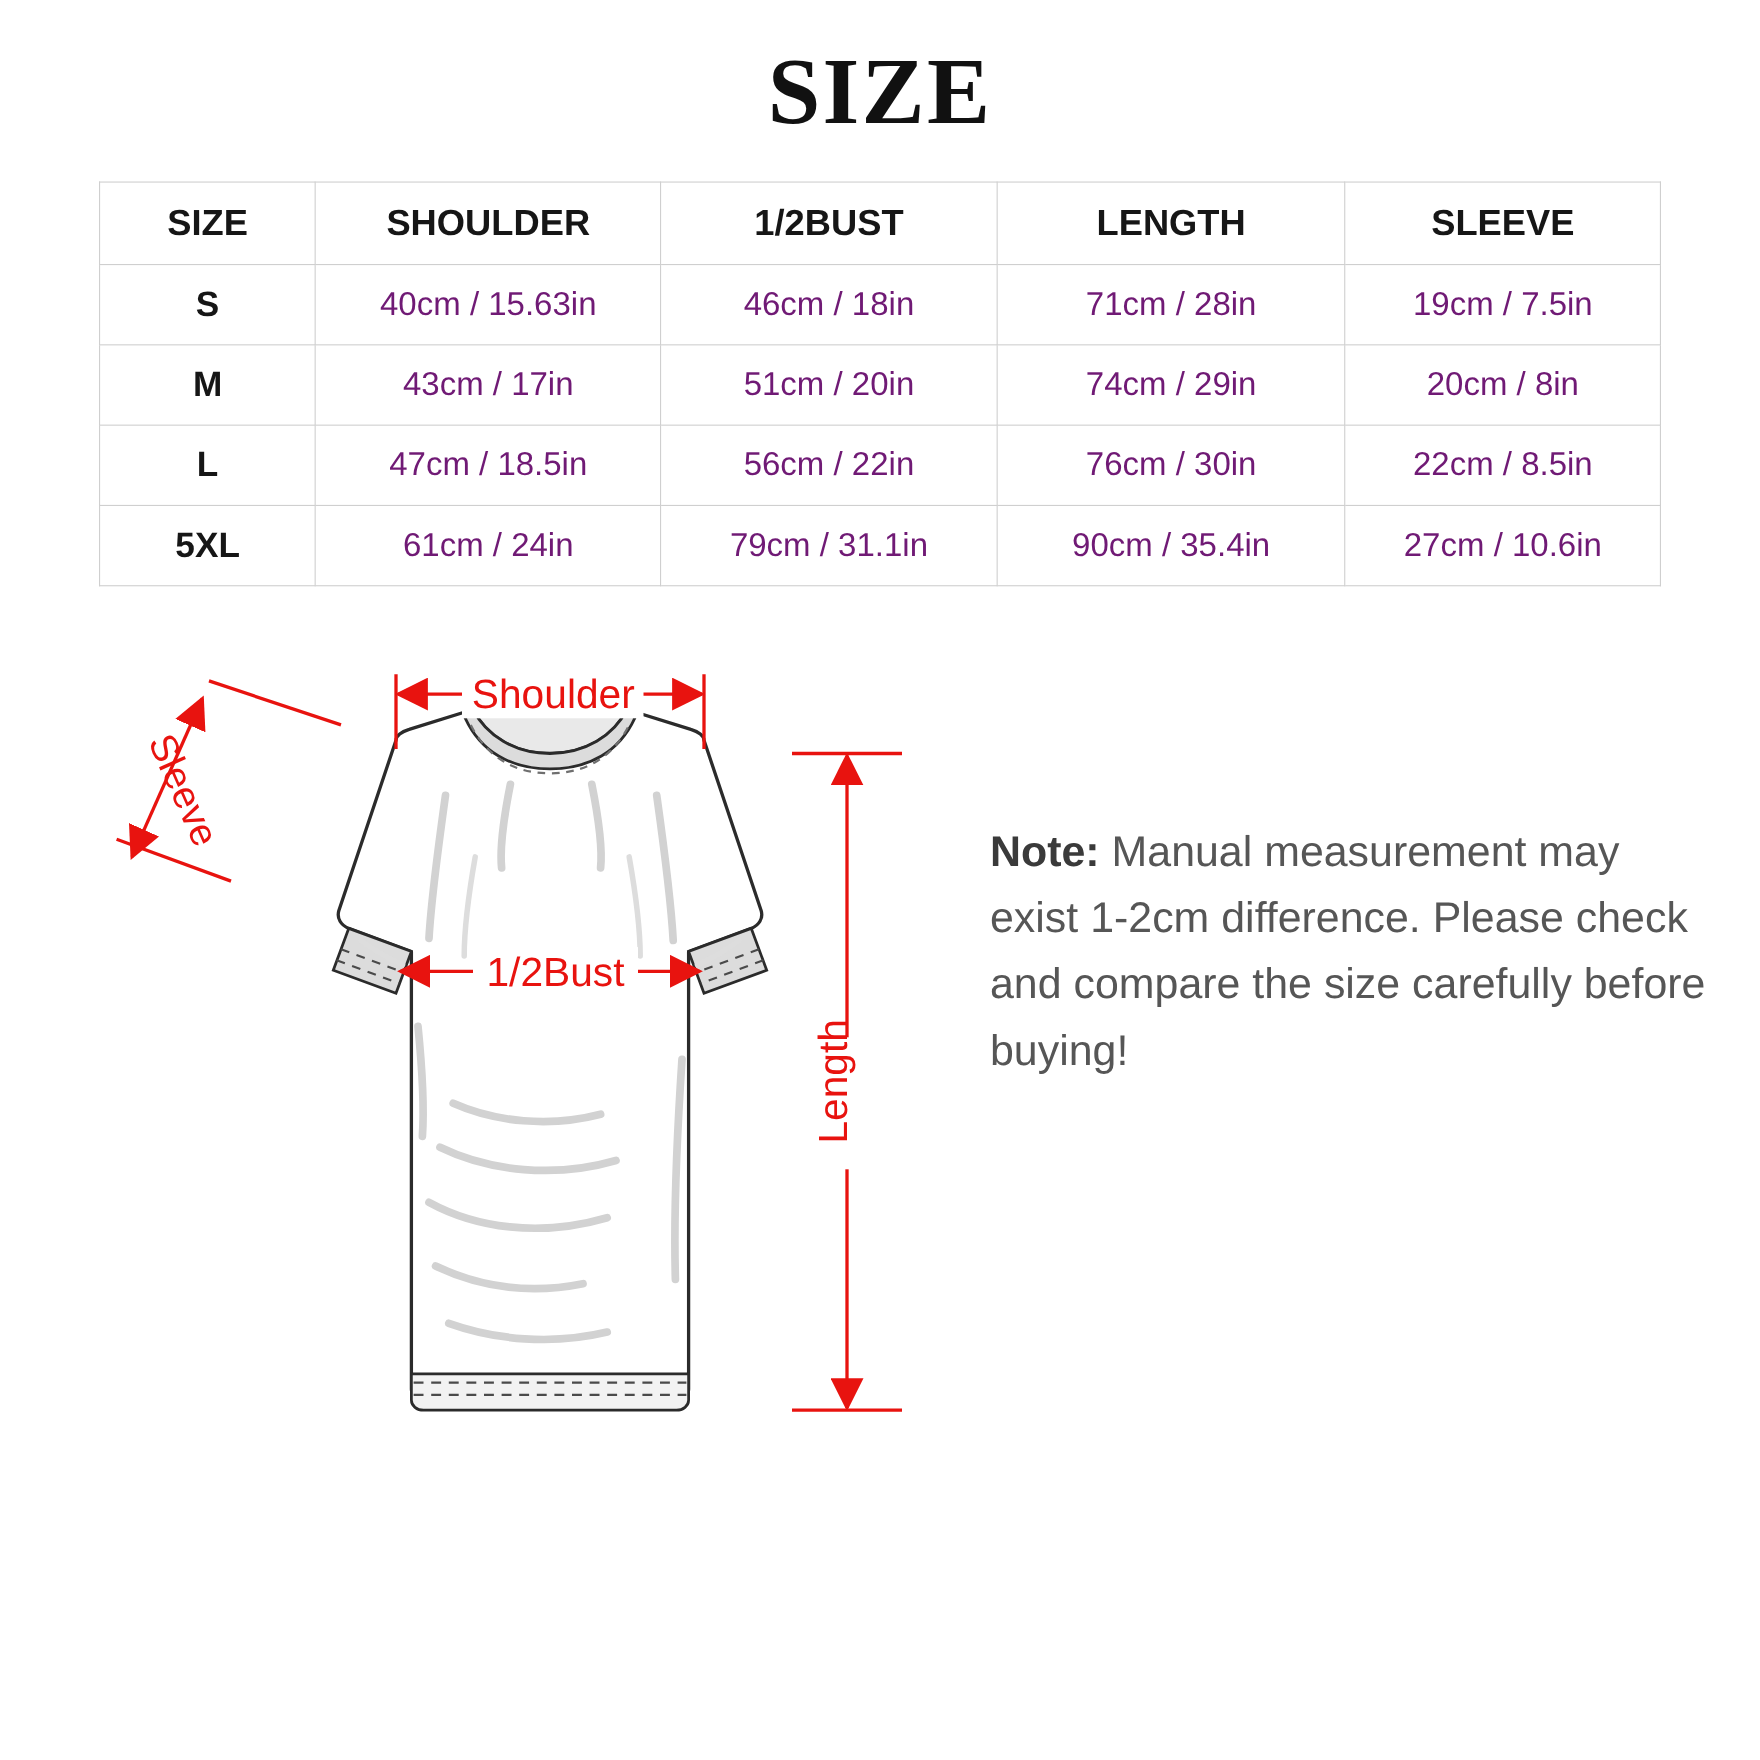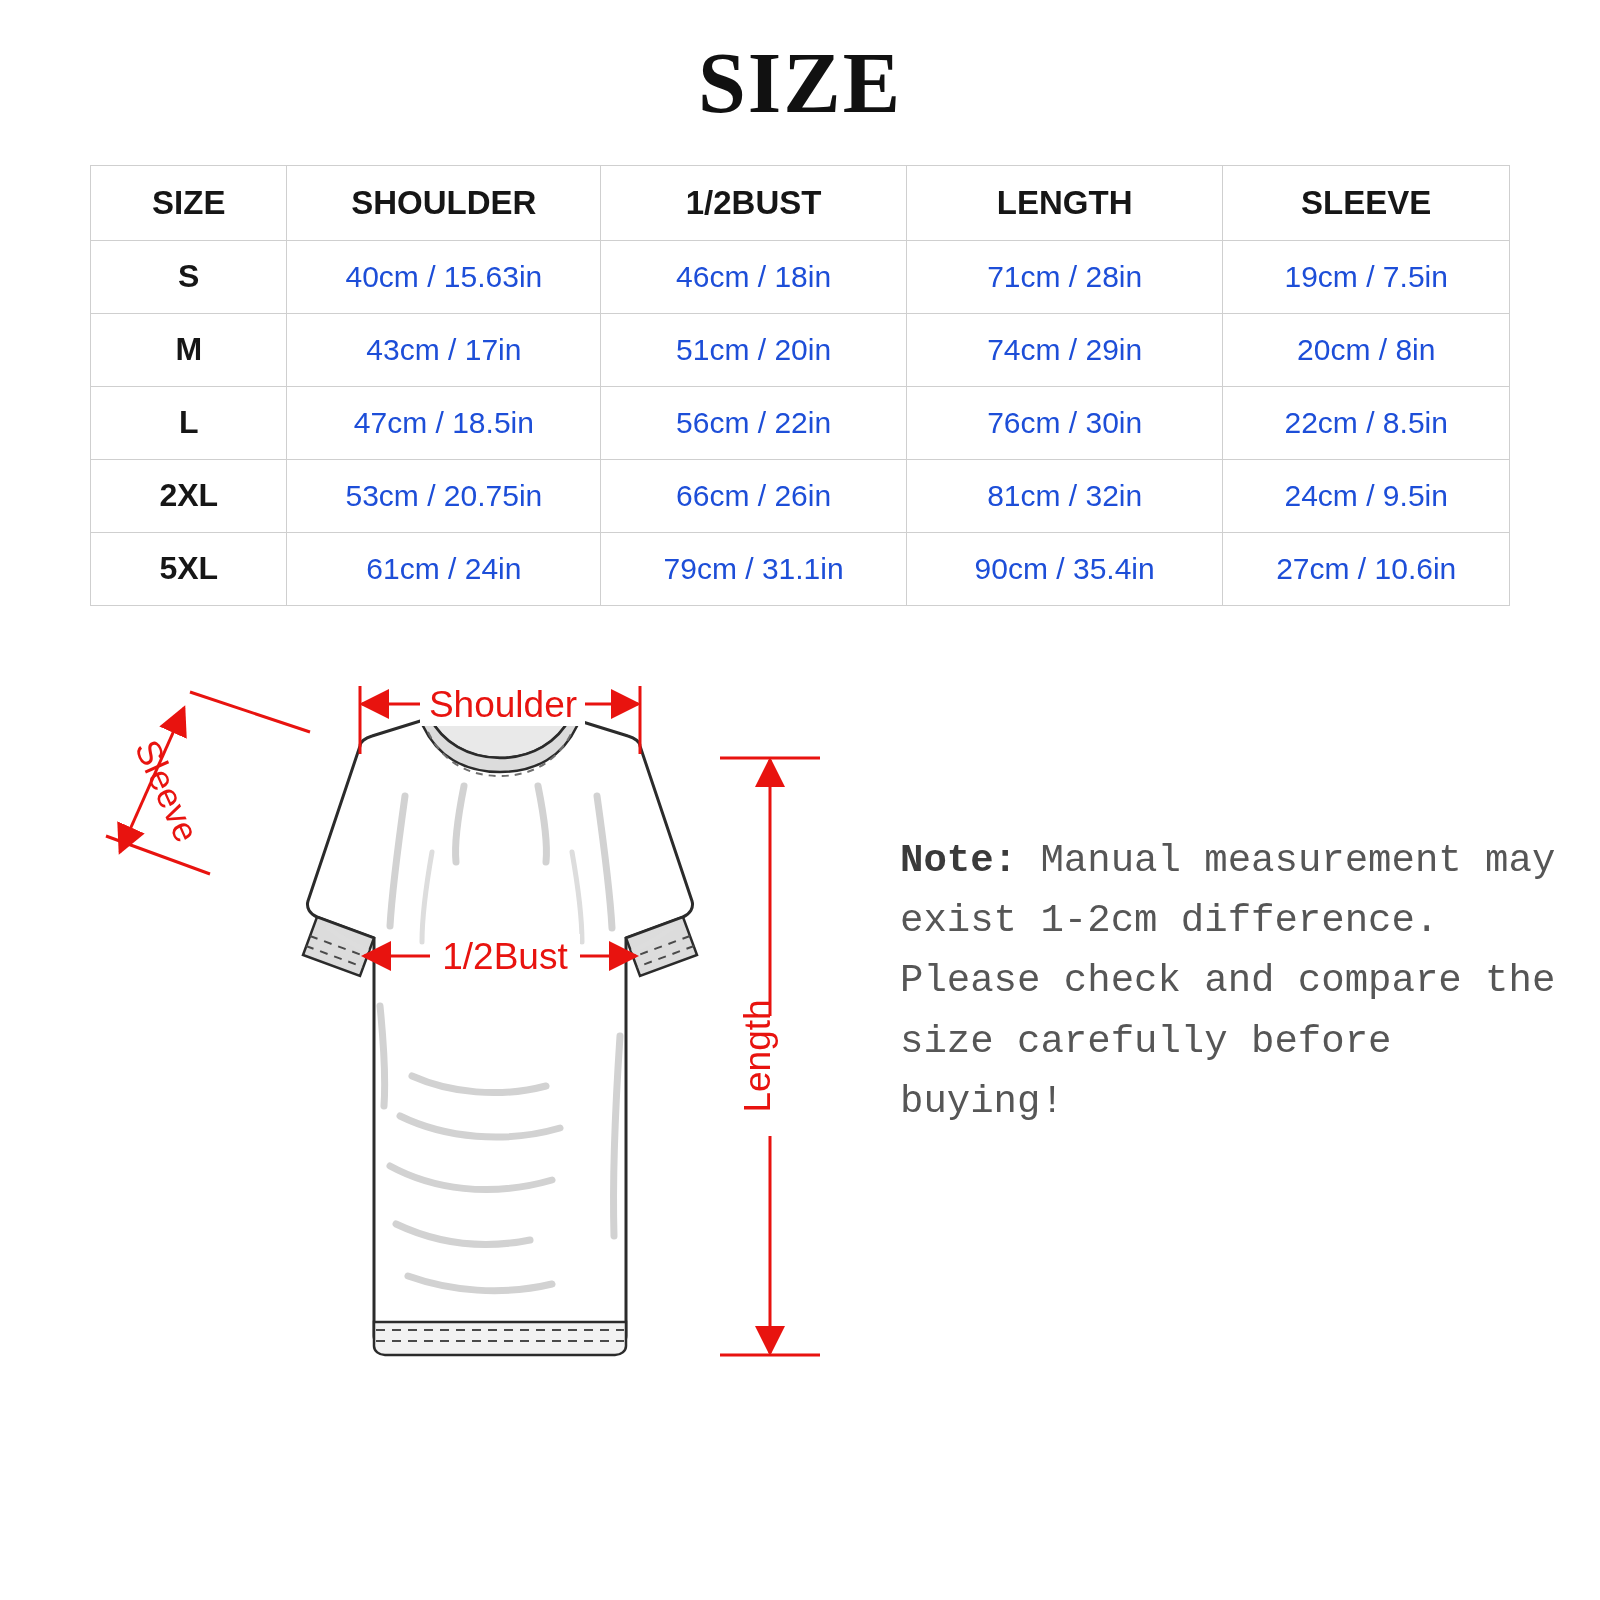--- a/index.html
+++ b/index.html
@@ -46,21 +46,21 @@
   }
   table.size-table thead th {
     height: 72px;
     font-size: 33px;
     font-weight: bold;
     color: #161616;
   }
   table.size-table tbody td {
     height: 70px;
     font-size: 30px;
-    color: #1d4ed8;
+    color: #701a75;
   }
   table.size-table tbody td.sizecell {
     font-size: 32px;
     font-weight: bold;
     color: #161616;
   }
   col.c1 { width: 14.4%; }
   col.c2 { width: 23.0%; }
   col.c3 { width: 22.4%; }
   col.c4 { width: 23.2%; }
@@ -78,26 +78,25 @@
     left: 60px;
     top: 0;
     width: 860px;
     height: 760px;
   }
   .shirt-area svg { display: block; }
 
   .note {
     position: absolute;
     left: 900px;
-    top: 185px;
+    top: 172px;
     width: 660px;
     font-size: 39px;
     line-height: 1.55;
     color: #565656;
-    font-family: Liberation Mono, monospace;
   }
   .note b {
     color: #3a3a3a;
     font-weight: bold;
   }
 </style>
 </head>
 <body>
 
 <div class="title">SIZE</div>
@@ -134,27 +133,20 @@
         <td>51cm / 20in</td>
         <td>74cm / 29in</td>
         <td>20cm / 8in</td>
       </tr>
       <tr>
         <td class="sizecell">L</td>
         <td>47cm / 18.5in</td>
         <td>56cm / 22in</td>
         <td>76cm / 30in</td>
         <td>22cm / 8.5in</td>
-      </tr>
-      <tr>
-        <td class="sizecell">2XL</td>
-        <td>53cm / 20.75in</td>
-        <td>66cm / 26in</td>
-        <td>81cm / 32in</td>
-        <td>24cm / 9.5in</td>
       </tr>
       <tr>
         <td class="sizecell">5XL</td>
         <td>61cm / 24in</td>
         <td>79cm / 31.1in</td>
         <td>90cm / 35.4in</td>
         <td>27cm / 10.6in</td>
       </tr>
     </tbody>
   </table>

